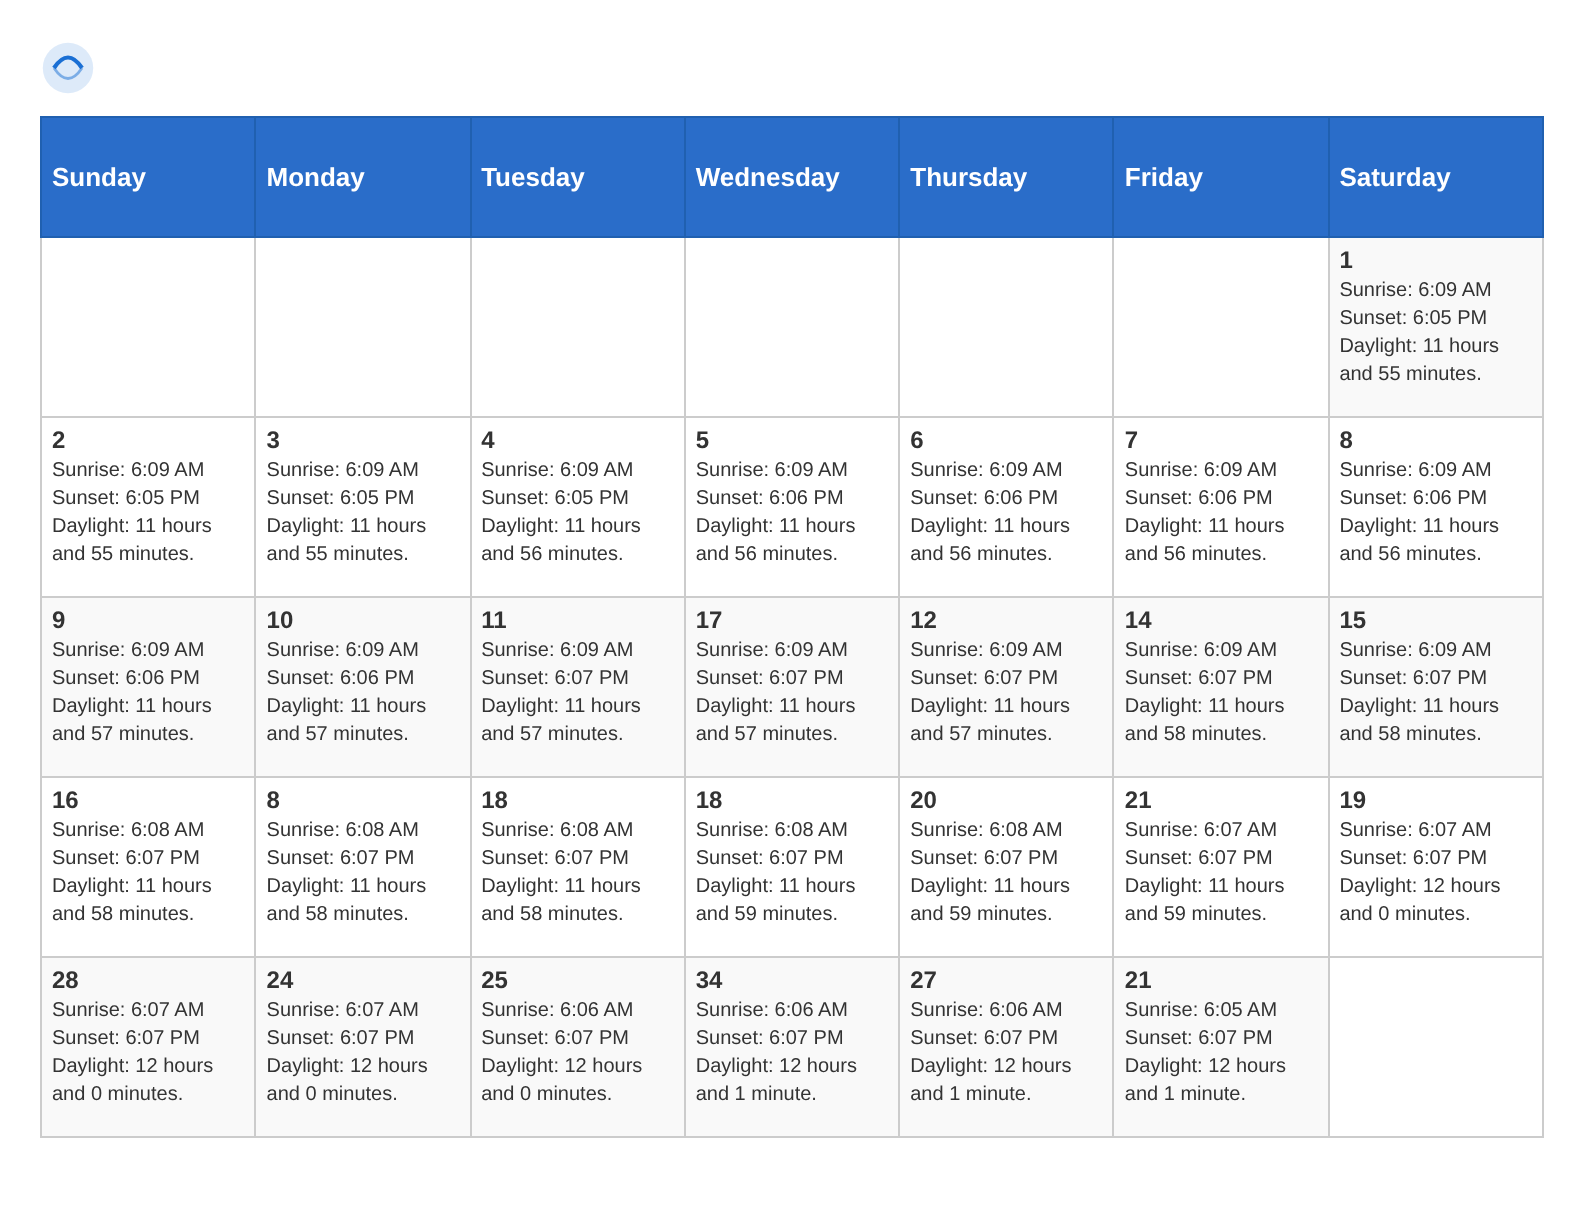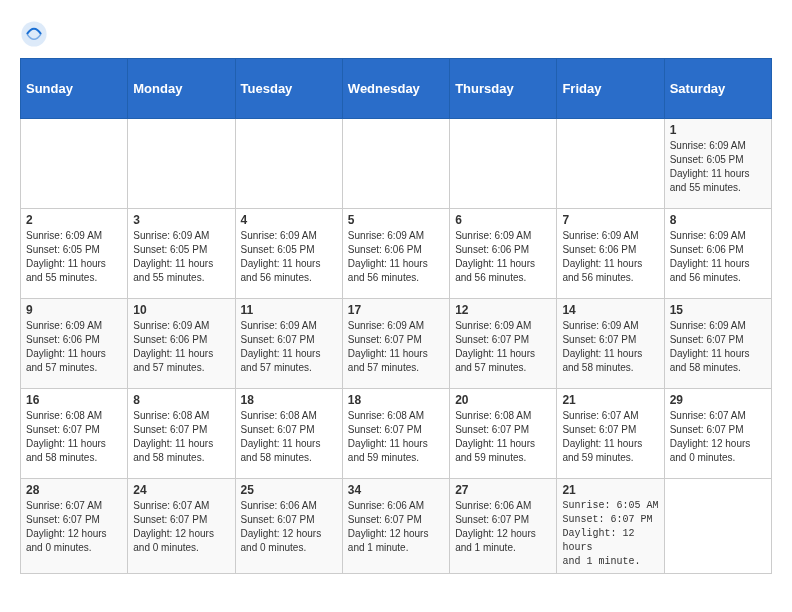--- a/index.html
+++ b/index.html
@@ -267,21 +267,21 @@
 and 59 minutes.</div>
         </td>
         <td>
           <span class="day-number">21</span>
           <div class="day-info" style="white-space: pre-line;">Sunrise: 6:07 AM
 Sunset: 6:07 PM
 Daylight: 11 hours
 and 59 minutes.</div>
         </td>
         <td>
-          <span class="day-number">29</span>
+          <span class="day-number">19</span>
           <div class="day-info" style="white-space: pre-line;">Sunrise: 6:07 AM
 Sunset: 6:07 PM
 Daylight: 12 hours
 and 0 minutes.</div>
         </td>
       </tr>
       <tr>
         <td>
           <span class="day-number">28</span>
           <div class="day-info" style="white-space: pre-line;">Sunrise: 6:07 AM
@@ -312,21 +312,21 @@
         </td>
         <td>
           <span class="day-number">27</span>
           <div class="day-info" style="white-space: pre-line;">Sunrise: 6:06 AM
 Sunset: 6:07 PM
 Daylight: 12 hours
 and 1 minute.</div>
         </td>
         <td>
           <span class="day-number">21</span>
-          <div class="day-info" style="white-space: pre-line; font-family: Liberation Mono, monospace;">Sunrise: 6:05 AM
+          <div class="day-info" style="white-space: pre-line;">Sunrise: 6:05 AM
 Sunset: 6:07 PM
 Daylight: 12 hours
 and 1 minute.</div>
         </td>
         <td class="empty-cell"></td>
       </tr>
     </tbody>
 </table>
 
 </body></html>

